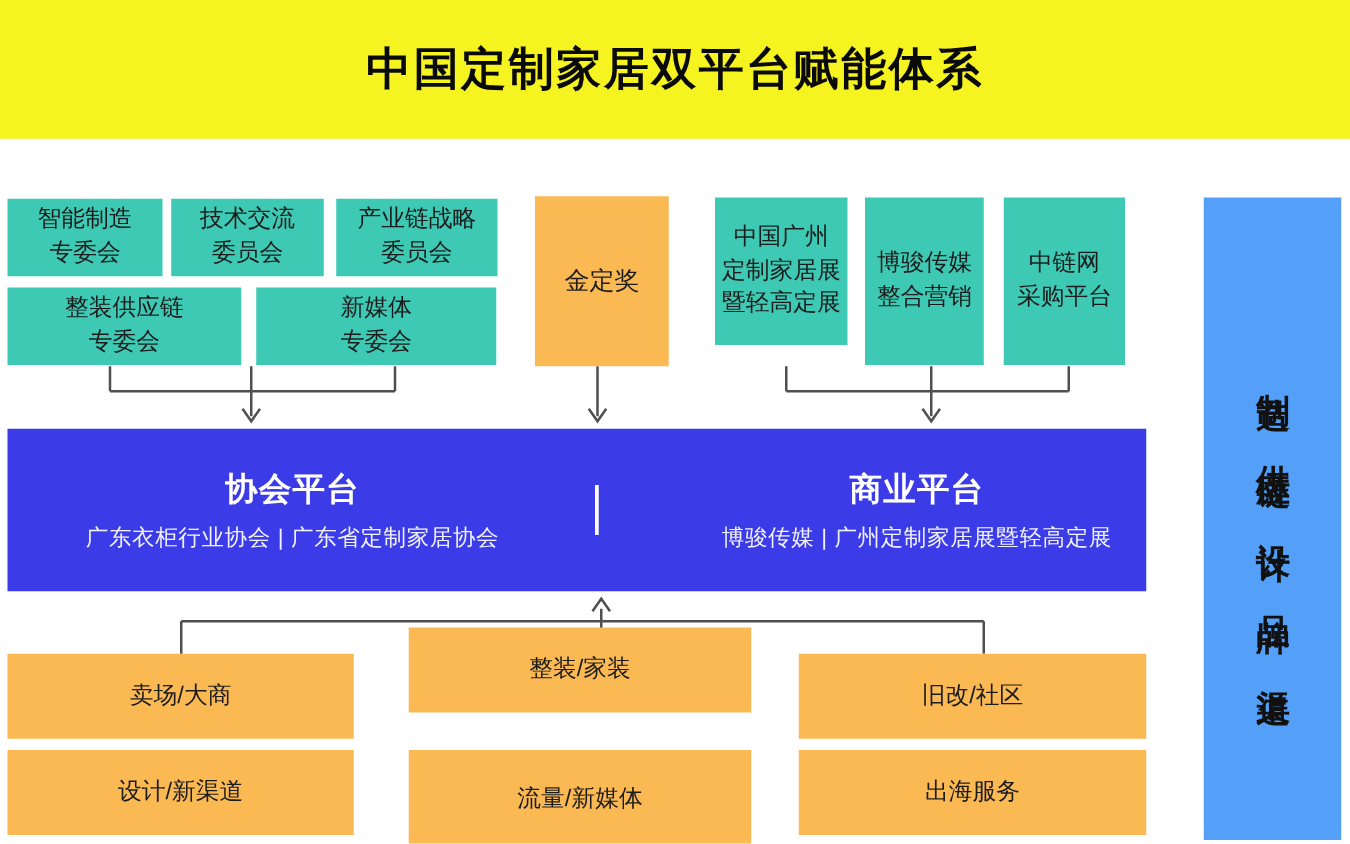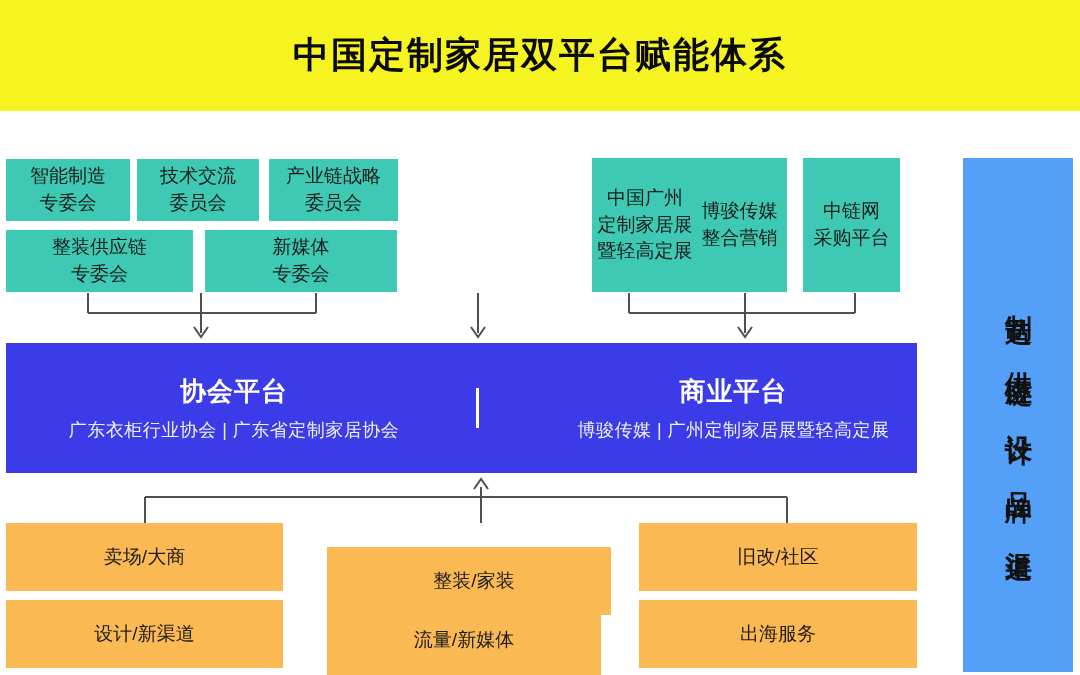--- a/index.html
+++ b/index.html
@@ -91,43 +91,44 @@
 专委会</div>
   <div class="box teal" style="left:137px;top:159px;width:122px;height:62px;">技术交流
 委员会</div>
   <div class="box teal" style="left:269px;top:159px;width:129px;height:62px;">产业链战略
 委员会</div>
   <div class="box teal" style="left:6px;top:230px;width:187px;height:62px;">整装供应链
 专委会</div>
   <div class="box teal" style="left:205px;top:230px;width:192px;height:62px;">新媒体
 专委会</div>
 
+  <div class="box orange award" style="left:428px;top:157px;width:107px;height:136px;">金定奖</div>
 
-  <div class="box teal" style="left:592px;top:158px;width:106px;height:134px;">中国广州
+  <div class="box teal" style="left:572px;top:158px;width:106px;height:118px;">中国广州
 定制家居展
 暨轻高定展</div>
   <div class="box teal" style="left:692px;top:158px;width:95px;height:134px;">博骏传媒
 整合营销</div>
   <div class="box teal" style="left:803px;top:158px;width:97px;height:134px;">中链网
 采购平台</div>
 
   <div class="abs platform-band">
     <div class="platform-half left">
       <div class="platform-title">协会平台</div>
       <div class="platform-sub">广东衣柜行业协会 | 广东省定制家居协会</div>
     </div>
     <div class="platform-divider"></div>
     <div class="platform-half right">
       <div class="platform-title">商业平台</div>
       <div class="platform-sub">博骏传媒 | 广州定制家居展暨轻高定展</div>
     </div>
   </div>
 
   <div class="box orange" style="left:6px;top:523px;width:277px;height:68px;">卖场/大商</div>
-  <div class="box orange" style="left:327px;top:547px;width:274px;height:68px;padding-left:10px;">整装/家装</div>
+  <div class="box orange" style="left:327px;top:502px;width:274px;height:68px;">整装/家装</div>
   <div class="box orange" style="left:639px;top:523px;width:278px;height:68px;">旧改/社区</div>
   <div class="box orange" style="left:6px;top:600px;width:277px;height:68px;">设计/新渠道</div>
   <div class="box orange" style="left:327px;top:600px;width:274px;height:80px;">流量/新媒体</div>
   <div class="box orange" style="left:639px;top:600px;width:278px;height:68px;text-align:center;">出海服务</div>
 
   <div class="abs side-bar">
     <div class="side-bar-text">
       <span class="side-word">制造</span>
       <span class="side-word">供应链</span>
       <span class="side-word">设计</span>

